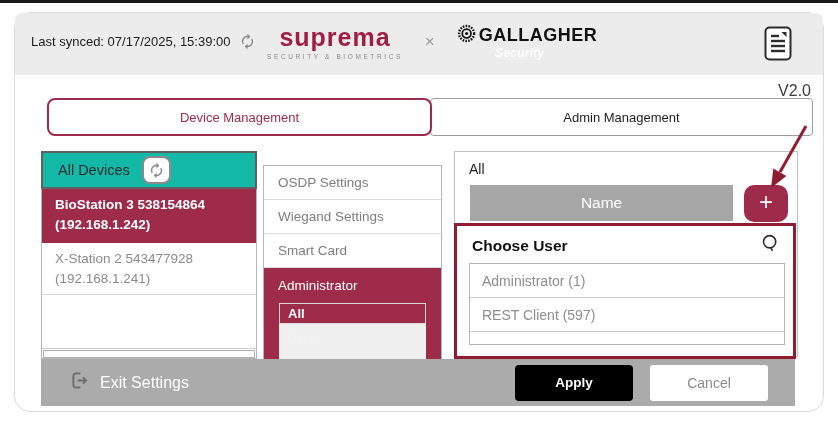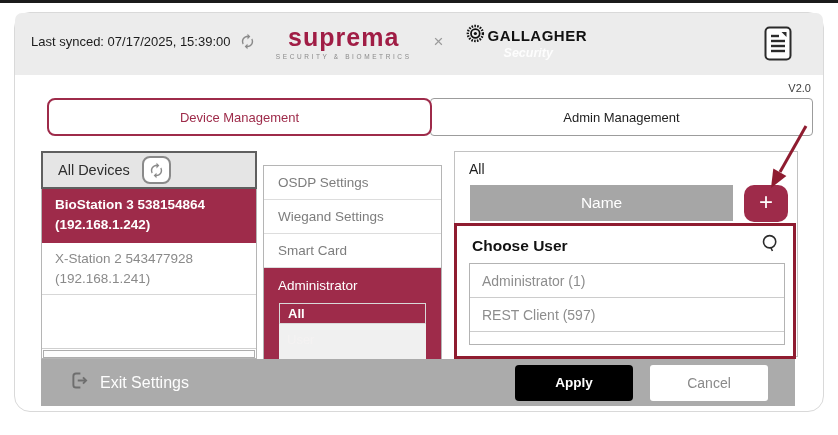--- a/index.html
+++ b/index.html
@@ -18,36 +18,36 @@
   .sync-icon svg { display:block; }
 
   .logo-wrap { position:absolute; left:50%; top:11px; transform:translateX(-46%);
                display:flex; align-items:center; gap:22px; }
   .suprema { display:flex; flex-direction:column; align-items:center; }
   .suprema-word { font-size:25px; font-weight:bold; color:#a01d45; letter-spacing:1px; line-height:1; }
   .suprema-tag { font-size:6.5px; color:#8a8a8a; letter-spacing:2.6px; margin-top:3px; }
   .logo-x { font-size:17px; color:#9a9a9a; }
   .gallagher { display:flex; flex-direction:column; }
   .gal-top { display:flex; align-items:center; gap:3px; }
-  .gal-word { font-size:15px; font-weight:bold; color:#111; letter-spacing:0.5px; }
+  .gal-word { font-size:18px; font-weight:bold; color:#111; letter-spacing:0.5px; }
   .gal-tag { font-size:12.5px; font-weight:bold; font-style:italic; color:#fdfdfd; margin-left:38px; margin-top:-1px; }
   .doc-btn { position:absolute; right:31px; top:13px; width:28px; height:35px; cursor:pointer; }
 
-  .version { position:absolute; right:12px; top:69px; font-size:11px; color:#3c3c3c;text-align:center; }
+  .version { position:absolute; right:12px; top:69px; font-size:16px; color:#3c3c3c;text-align:center; }
 
   
   .tabs { position:absolute; left:32px; top:85px; width:766px; height:38px; display:flex; }
   .tab { flex:1; display:flex; align-items:center; justify-content:center;
          font-size:13px; background:#fff; cursor:pointer; }
   .tab.inactive { border:1px solid #9c9c9c; border-radius:4px; color:#1e1e1e;justify-content:center; }
   .tab.active { border:2px solid #9e2b4a; border-radius:8px; color:#9e2b4a; margin-right:-2px; z-index:2; }
 
   
   .device-panel { position:absolute; left:26px; top:138px; width:216px; height:208px; }
-  .device-head { height:38px; border:2px solid #5f5f5f; background:#e5e5e5;
+  .device-head { height:38px; border:2px solid #5f5f5f; background:#14b8a6;
                  display:flex; align-items:center; gap:12px; padding-left:15px; }
   .device-head-label { font-size:14.5px; color:#2e2e2e; }
   .device-refresh { width:29px; height:28px; border:2px solid #8a8a8a; border-radius:8px;
                     display:flex; align-items:center; justify-content:center; cursor:pointer; background:#fff; }
   .device-list { border:1px solid #b5b5b5; border-top:none; height:170px; display:flex; flex-direction:column; }
   .dev-row { padding:6px 4px 6px 13px; font-size:13.5px; line-height:1.45; }
   .dev-row.selected { background:#9e2b4a; color:#fff; font-weight:bold; height:54px; }
   .dev-row.normal { color:#8a8a8a; height:52px; border-bottom:1px solid #d7d7d7; }
   .dev-row.filler { flex:1; border-bottom:1px solid #cfcfcf; }
   .hscroll { height:8px; margin:1px 1px 0 1px; border:1px solid #adadad; background:#fdfdfd; }

